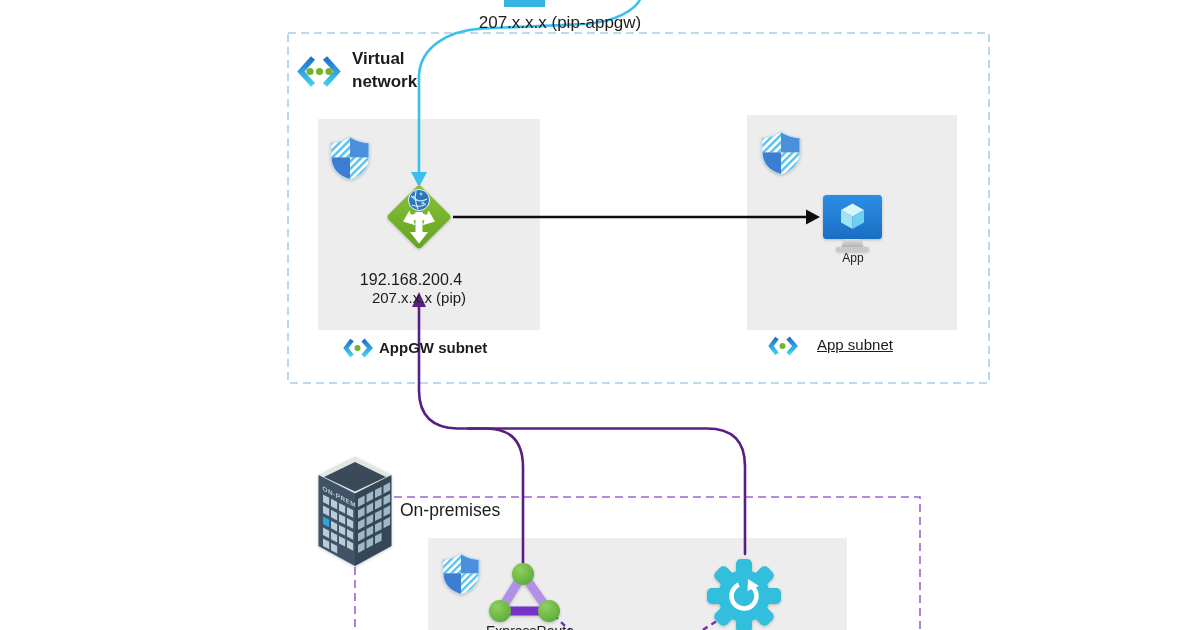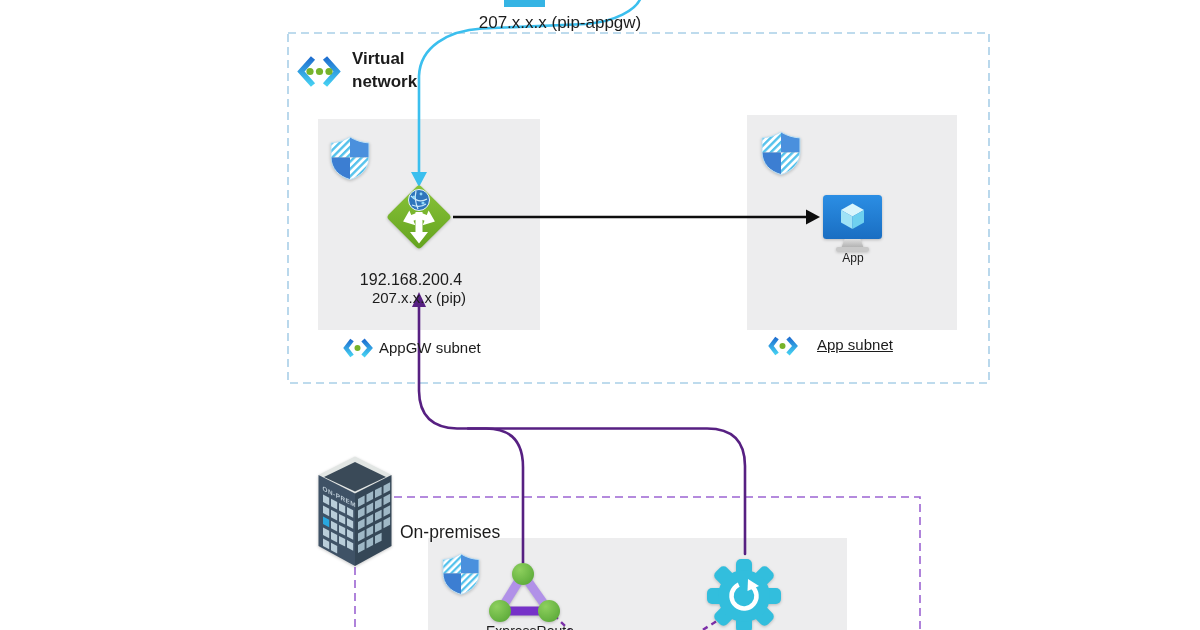--- a/index.html
+++ b/index.html
@@ -230,19 +230,19 @@
   <div class="txt center" style="left:420px;top:13px;width:280px;font-size:17px;">207.x.x.x (pip-appgw)</div>
 
   <div class="txt" style="left:352px;top:47px;font-size:17px;line-height:23px;font-weight:bold;">Virtual
 network</div>
 
   <div class="txt center" style="left:328px;top:252px;width:182px;font-size:15px;margin-top:37px;">207.x.x.x (pip)</div>
   <div class="txt center" style="left:320px;top:271px;width:182px;font-size:16px;">192.168.200.4</div>
 
   <div class="txt center" style="left:803px;top:251px;width:100px;font-size:12px;">App</div>
 
-  <div class="txt" style="left:379px;top:339px;font-size:15px;">AppGW subnet</div>
+  <div class="txt" style="left:379px;top:339px;font-size:15px;font-weight:bold;">AppGW subnet</div>
   <div class="txt" style="left:817px;top:336px;font-size:15px;text-decoration:underline;">App subnet</div>
 
-  <div class="txt" style="left:400px;top:522px;font-size:17.5px;">On-premises</div>
+  <div class="txt" style="left:400px;top:500px;font-size:17.5px;">On-premises</div>
 
   <div class="txt center" style="left:460px;top:623px;width:140px;font-size:14px;">ExpressRoute</div>
 </div>
 
 </body></html>

